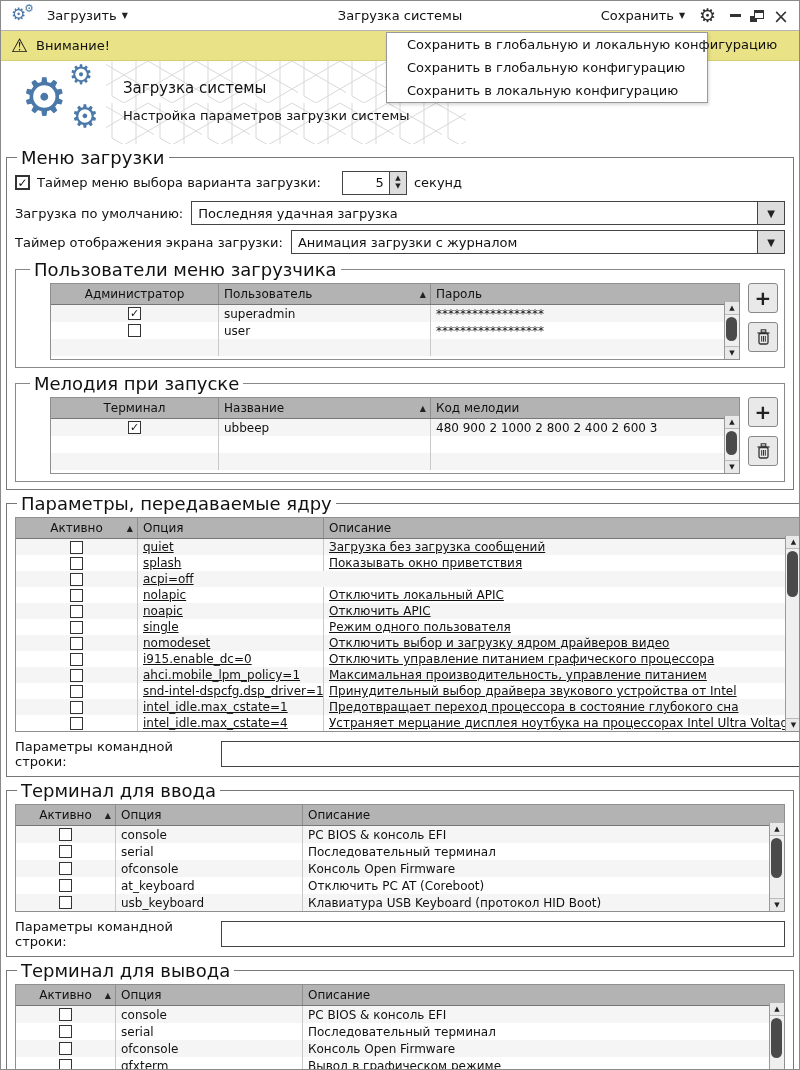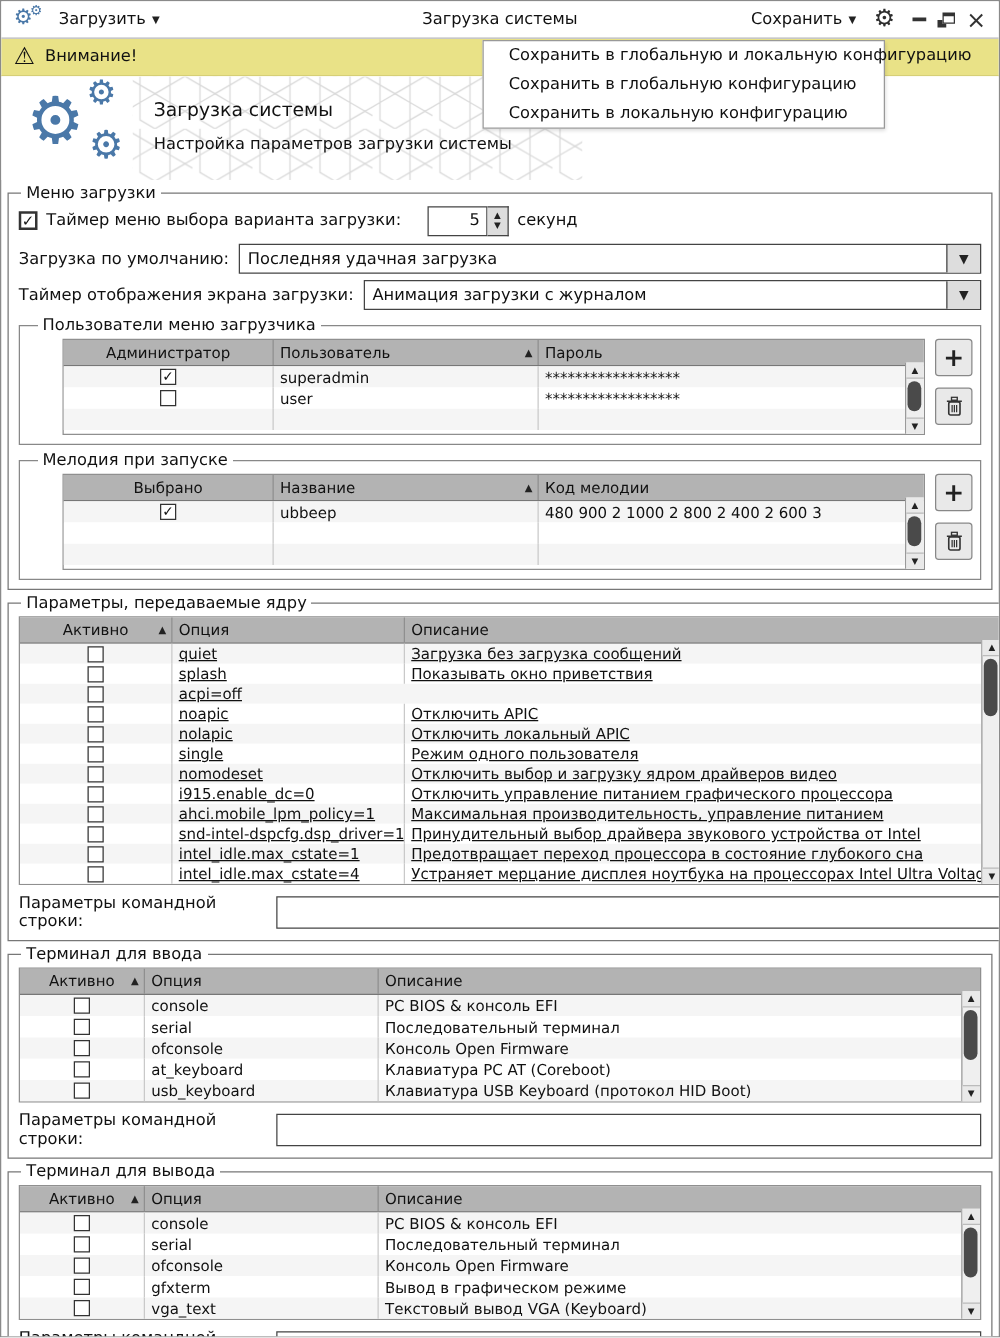--- a/index.html
+++ b/index.html
@@ -38,21 +38,21 @@
   .hexes { position:absolute; left:105px; top:0; opacity:0.55; }
   .logo { position:absolute; left:20px; top:4px; width:85px; height:72px; color:#4a78a8; }
   .logo .g1 { position:absolute; left:0; top:6px; font-size:52px; line-height:1; }
   .logo .g2 { position:absolute; left:48px; top:-4px; font-size:27px; line-height:1; }
   .logo .g3 { position:absolute; left:50px; top:36px; font-size:31px; line-height:1; }
   .appheader .title { position:absolute; left:122px; top:18px; font-size:15px; }
   .appheader .subtitle { position:absolute; left:122px; top:47px; font-size:13px; }
 
   
   fieldset { margin:3px 5px 0; border:1px solid #777; padding:1px 8px 7px; background:#fff; }
-  legend { font-size:13px; padding:0 4px; margin-left:2px; }
+  legend { font-size:18px; padding:0 4px; margin-left:2px; }
   fieldset.inner { margin:5px 0 0; padding:1px 6px 7px 12px; border-color:#888; }
 
   
   .row-timer { display:flex; align-items:center; gap:7px; height:27px; }
   .cb { width:15px; height:15px; border:2px solid #333; background:#fff; display:inline-flex; align-items:center; justify-content:center; font-size:12px; font-weight:bold; line-height:1; flex:0 0 auto; }
   .spinner { display:flex; margin-left:14px; }
   .spin-val { width:48px; height:24px; border:1px solid #444; background:#fff; display:flex; align-items:center; justify-content:flex-end; padding-right:5px; font-size:13px; }
   .spin-btns { width:17px; height:24px; border:1px solid #444; border-left:none; background:#ddd; display:flex; flex-direction:column; align-items:center; justify-content:center; font-size:7px; line-height:1.1; color:#222; }
   .row-combo { display:flex; align-items:center; gap:8px; margin-top:5px; }
   .combo { flex:1; height:24px; border:1px solid #444; background:#fff; display:flex; }
@@ -262,21 +262,21 @@
           </div>
         </div>
       </div>
     </fieldset>
 
     <fieldset class="inner">
       <legend>Мелодия при запуске</legend>
       <div class="tblwrap indent">
         <div class="tbl ut">
           <div class="thead">
-            <div class="th c1 center">Выбрано</div>
+            <div class="th c1 center">Терминал</div>
             <div class="th c2">
               <span>Название</span>
               <span class="sort">▲</span>
             </div>
             <div class="th c3">Код мелодии</div>
           </div>
           <div class="tbody h54">
 
               <div class="tr">
                 <div class="td c1 center">
@@ -355,30 +355,30 @@
               <div class="td c1 center">
                 <span class="cb"></span>
               </div>
               <div class="td c2">acpi=off</div>
             </div>
 
             <div class="tr">
               <div class="td c1 center">
                 <span class="cb"></span>
               </div>
+              <div class="td c2">nolapic</div>
+              <div class="td c3">Отключить локальный APIC</div>
+            </div>
+
+            <div class="tr">
+              <div class="td c1 center">
+                <span class="cb"></span>
+              </div>
               <div class="td c2">noapic</div>
               <div class="td c3">Отключить APIC</div>
-            </div>
-
-            <div class="tr">
-              <div class="td c1 center">
-                <span class="cb"></span>
-              </div>
-              <div class="td c2">nolapic</div>
-              <div class="td c3">Отключить локальный APIC</div>
             </div>
 
             <div class="tr">
               <div class="td c1 center">
                 <span class="cb"></span>
               </div>
               <div class="td c2">single</div>
               <div class="td c3">Режим одного пользователя</div>
             </div>
 
@@ -480,21 +480,21 @@
               </div>
               <div class="td c2">ofconsole</div>
               <div class="td c3">Консоль Open Firmware</div>
             </div>
 
             <div class="tr">
               <div class="td c1 center">
                 <span class="cb"></span>
               </div>
               <div class="td c2">at_keyboard</div>
-              <div class="td c3">Клавиатура PC AT (Coreboot)</div>
+              <div class="td c3">Отключить PC AT (Coreboot)</div>
             </div>
 
             <div class="tr">
               <div class="td c1 center">
                 <span class="cb"></span>
               </div>
               <div class="td c2">usb_keyboard</div>
               <div class="td c3">Клавиатура USB Keyboard (протокол HID Boot)</div>
             </div>
 

